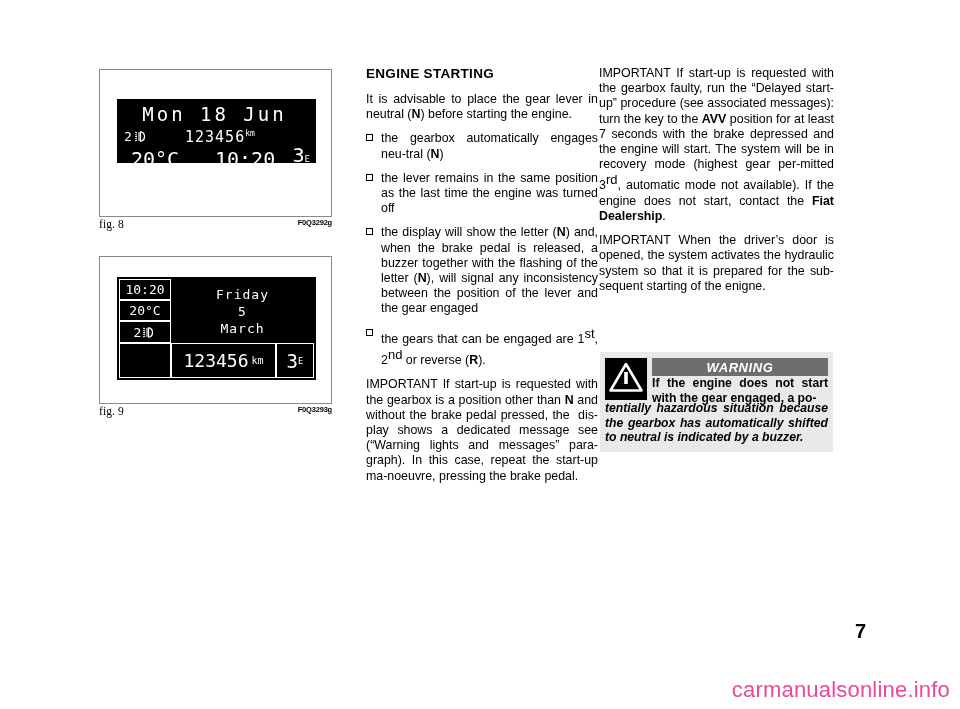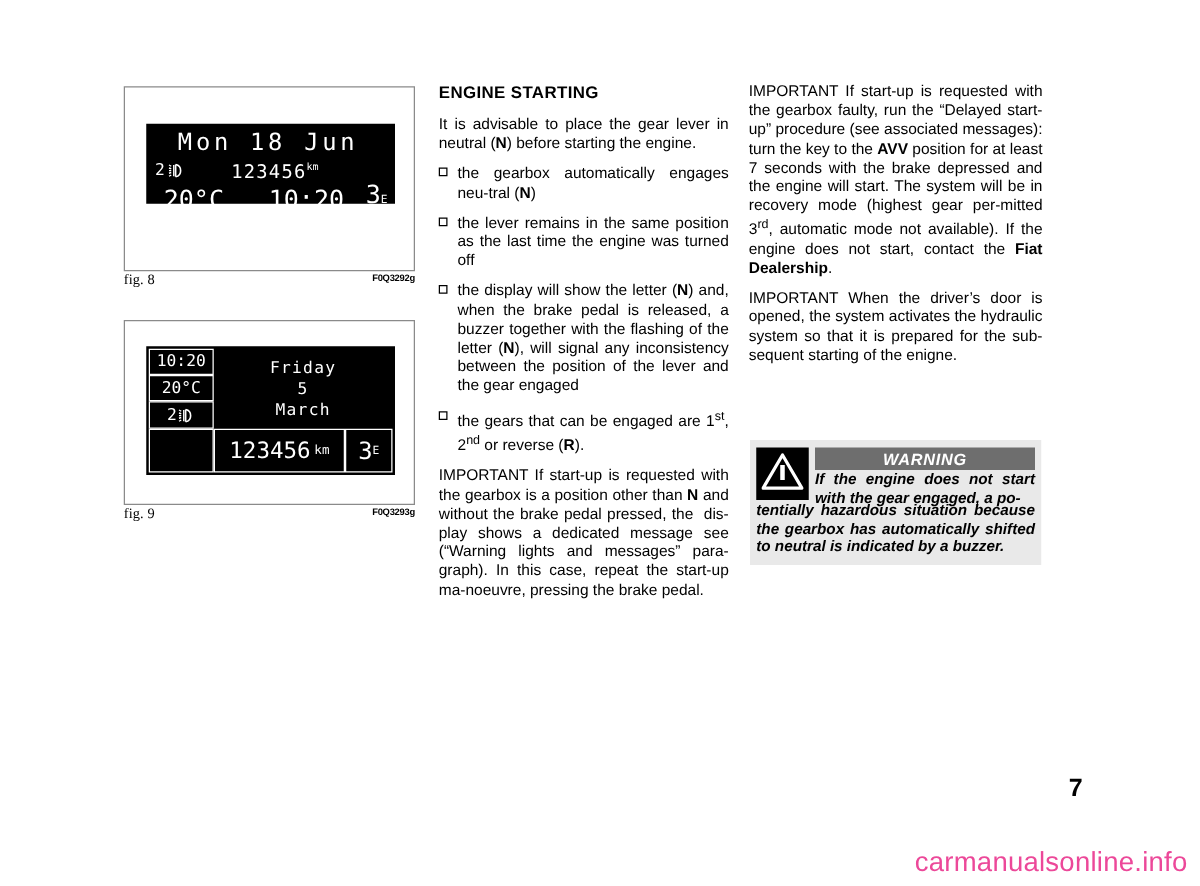--- a/index.html
+++ b/index.html
@@ -165,21 +165,21 @@
   .l9-dateb  { left: 54px; top: 2px;   width: 143px; height: 64px; border: none; flex-direction: column; justify-content: center; }
   .l9-odo    { left: 54px; top: 66px;  width: 105px; height: 35px; font-size: 18px; letter-spacing: 0px;}
   .l9-gear   { left: 159px; top: 66px; width: 38px;  height: 35px; font-size: 19px; }
   .l9-gear sub { font-size: 9px; vertical-align: baseline; }
   .l9-odo sup { font-size: 10px; vertical-align: baseline; margin-left: 3px;}
   .l9-dateb div { font-size: 13px; line-height: 17px; letter-spacing: 1px;}
 
   
   .col-mid {
     position: absolute;
-    left: 351px;
+    left: 366px;
     top: 66px;
     width: 232px;
   }
   .col-right {
     position: absolute;
     left: 599px;
     top: 66px;
     width: 235px;
   }
 
@@ -219,21 +219,21 @@
   }
   ul.bullets li .sq {
     position: absolute;
     left: 0;
     top: 3px;
     width: 7px;
     height: 7px;
     border: 1.4px solid #000;
     box-sizing: border-box;
   }
-  sup.ord { font-size: 10px; vertical-align: super; }
+  sup.ord { font-size: 13px; vertical-align: super; }
 
   .b { font-weight: bold; }
 
   
   .warning-box {
     position: absolute;
     left: 600px;
     top: 352px;
     width: 233px;
     background: #e9e9e9;
@@ -271,21 +271,20 @@
     display: flex;
     align-items: center;
     justify-content: center;
   }
   .warn-text-indent {
     position: absolute;
     left: 47px;
     right: 0;
     top: 18px;
     font-family: "Liberation Sans", sans-serif;
-    font-style: italic;
     font-weight: bold;
     font-size: 12.2px;
     line-height: 14.6px;
     text-align: justify;
   }
   .warn-text-rest {
     font-family: "Liberation Sans", sans-serif;
     font-style: italic;
     font-weight: bold;
     font-size: 12.2px;

